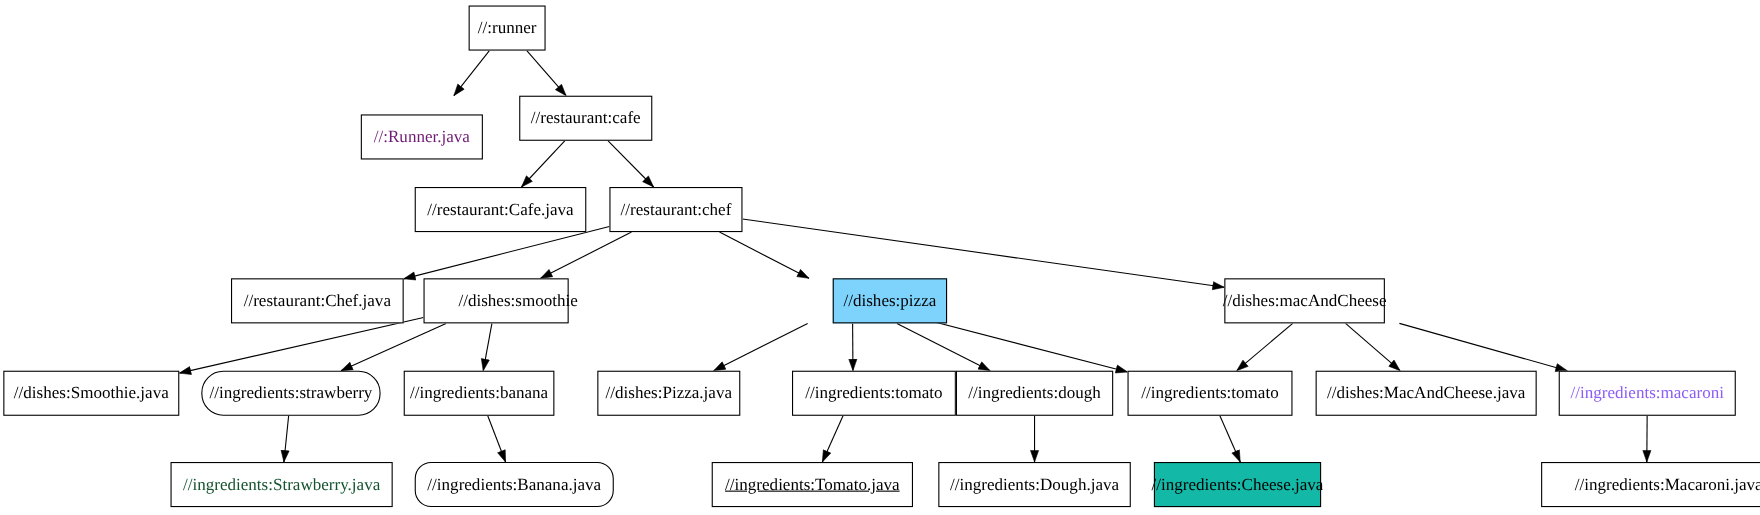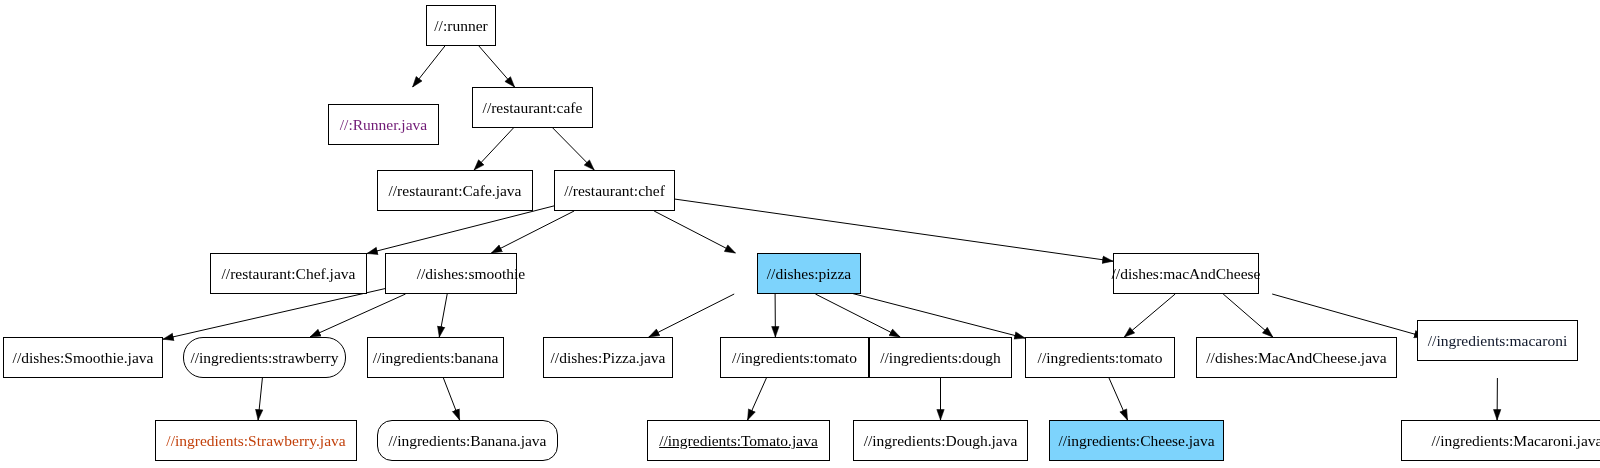--- a/index.html
+++ b/index.html
@@ -90,21 +90,21 @@
       <div class="graph-node" style="left: 723px; top: 253px; width: 104px; height: 41px; background: #7dd3fc; border-color: rgb(0, 0, 0); color: rgb(0, 0, 0); margin-left: 34px;">//dishes:pizza</div>
       <div class="graph-node" style="left: 1113px; top: 253px; width: 146px; height: 41px; background: rgb(255, 255, 255); border-color: rgb(0, 0, 0); color: rgb(0, 0, 0);">//dishes:macAndCheese</div>
       <div class="graph-node" style="left: 3px; top: 337px; width: 160px; height: 41px; background: rgb(255, 255, 255); border-color: rgb(0, 0, 0); color: rgb(0, 0, 0);">//dishes:Smoothie.java</div>
       <div class="graph-node" style="left: 183px; top: 337px; width: 163px; height: 41px; background: rgb(255, 255, 255); border-color: rgb(0, 0, 0); color: rgb(0, 0, 0); border-radius: 20px;">//ingredients:strawberry</div>
       <div class="graph-node" style="left: 367px; top: 337px; width: 137px; height: 41px; background: rgb(255, 255, 255); border-color: rgb(0, 0, 0); color: rgb(0, 0, 0);">//ingredients:banana</div>
       <div class="graph-node" style="left: 543px; top: 337px; width: 130px; height: 41px; background: rgb(255, 255, 255); border-color: rgb(0, 0, 0); color: rgb(0, 0, 0);">//dishes:Pizza.java</div>
       <div class="graph-node" style="left: 720px; top: 337px; width: 149px; height: 41px; background: rgb(255, 255, 255); border-color: rgb(0, 0, 0); color: rgb(0, 0, 0);">//ingredients:tomato</div>
       <div class="graph-node" style="left: 869px; top: 337px; width: 143px; height: 41px; background: rgb(255, 255, 255); border-color: rgb(0, 0, 0); color: rgb(0, 0, 0);">//ingredients:dough</div>
       <div class="graph-node" style="left: 1025px; top: 337px; width: 150px; height: 41px; background: rgb(255, 255, 255); border-color: rgb(0, 0, 0); color: rgb(0, 0, 0);">//ingredients:tomato</div>
       <div class="graph-node" style="left: 1196px; top: 337px; width: 201px; height: 41px; background: rgb(255, 255, 255); border-color: rgb(0, 0, 0); color: rgb(0, 0, 0);">//dishes:MacAndCheese.java</div>
-      <div class="graph-node" style="left: 1417px; top: 320px; width: 161px; height: 41px; background: rgb(255, 255, 255); border-color: rgb(0, 0, 0); color: #0f172a; text-align: right;">//ingredients:macaroni</div>
-      <div class="graph-node" style="left: 155px; top: 420px; width: 202px; height: 41px; background: rgb(255, 255, 255); border-color: rgb(0, 0, 0); color: #c2410c;">//ingredients:Strawberry.java</div>
+      <div class="graph-node" style="left: 1417px; top: 337px; width: 161px; height: 41px; background: rgb(255, 255, 255); border-color: rgb(0, 0, 0); color: #8b5cf6; text-align: right;">//ingredients:macaroni</div>
+      <div class="graph-node" style="left: 155px; top: 420px; width: 202px; height: 41px; background: rgb(255, 255, 255); border-color: rgb(0, 0, 0); color: #14532d;">//ingredients:Strawberry.java</div>
       <div class="graph-node" style="left: 377px; top: 420px; width: 181px; height: 41px; background: rgb(255, 255, 255); border-color: rgb(0, 0, 0); color: rgb(0, 0, 0); border-radius: 15px;">//ingredients:Banana.java</div>
       <div class="graph-node" style="left: 647px; top: 420px; width: 183px; height: 41px; background: rgb(255, 255, 255); border-color: rgb(0, 0, 0); color: rgb(0, 0, 0); text-decoration: underline;">//ingredients:Tomato.java</div>
       <div class="graph-node" style="left: 853px; top: 420px; width: 175px; height: 41px; background: rgb(255, 255, 255); border-color: rgb(0, 0, 0); color: rgb(0, 0, 0);">//ingredients:Dough.java</div>
-      <div class="graph-node" style="left: 1049px; top: 420px; width: 175px; height: 41px; background: #7dd3fc; border-color: rgb(0, 0, 0); color: rgb(0, 0, 0);">//ingredients:Cheese.java</div>
+      <div class="graph-node" style="left: 1049px; top: 420px; width: 152px; height: 41px; background: #14b8a6; border-color: rgb(0, 0, 0); color: rgb(0, 0, 0);">//ingredients:Cheese.java</div>
       <div class="graph-node" style="left: 1401px; top: 420px; width: 232px; height: 41px; background: rgb(255, 255, 255); border-color: rgb(0, 0, 0); color: rgb(0, 0, 0);">//ingredients:Macaroni.java</div>
     </div>
 </div>
 
 </body></html>

